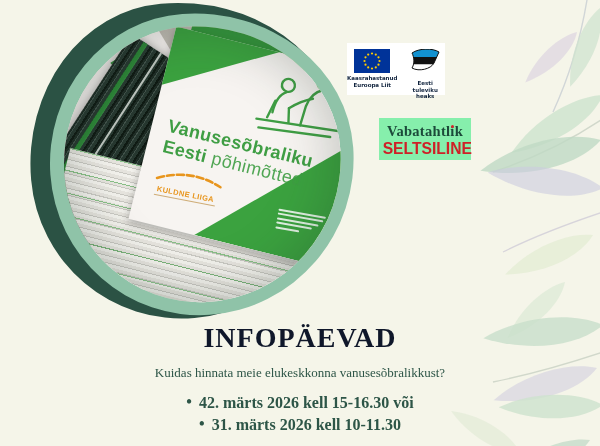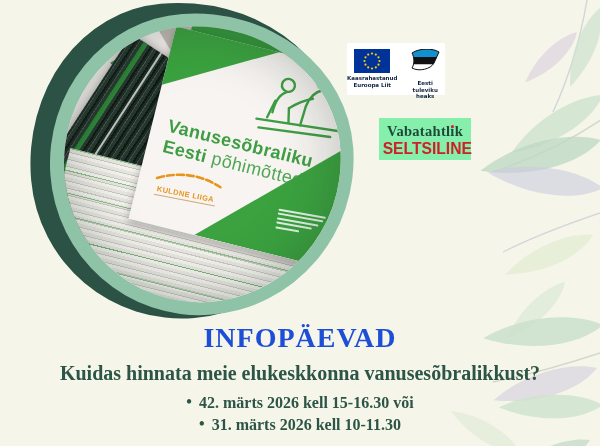--- a/index.html
+++ b/index.html
@@ -76,22 +76,22 @@
   
   .selts-box{position:absolute;left:379px;top:118px;width:92px;height:42px;background:#86efac;
     text-align:center;box-sizing:border-box;padding-top:4px;}
   .vabatahtlik{position:relative;display:inline-block;font-family:"Liberation Serif",serif;
     font-weight:bold;color:#1C4A3A;font-size:14.5px;line-height:15px;letter-spacing:.3px;}
   .red-dot{position:absolute;right:9.5px;top:1.2px;width:3px;height:3px;border-radius:50%;background:#D6262B;}
   .seltsiline{font-family:"Liberation Sans",sans-serif;font-weight:bold;color:#CE2127;
     font-size:17px;line-height:18px;letter-spacing:0;transform:scaleX(.92);transform-origin:center;}
   
   .content{position:absolute;left:0;top:322px;width:600px;text-align:center;color:#2D5547;}
-  .title{font-size:28px;line-height:32px;font-weight:bold;color:#1d4ed8;letter-spacing:1px;}
-  .subtitle{margin-top:7px;font-size:20px;line-height:24px;font-weight:bold;}
+  .title{font-size:28px;line-height:32px;font-weight:bold;color:#0f172a;letter-spacing:1px;}
+  .subtitle{margin-top:7px;font-size:13px;line-height:24px;font-weight:normal;}
   .bullets{margin-top:7px;font-size:16px;line-height:21.5px;font-weight:bold;}
   .bullet-row .bm{display:inline-block;margin-right:7px;transform:translateY(-1px);}
 </style>
 </head>
 <body>
 
 <div class="canvas">
 
   <svg class="leaves" viewBox="0 0 235 446" xmlns="http://www.w3.org/2000/svg">
     <defs>

